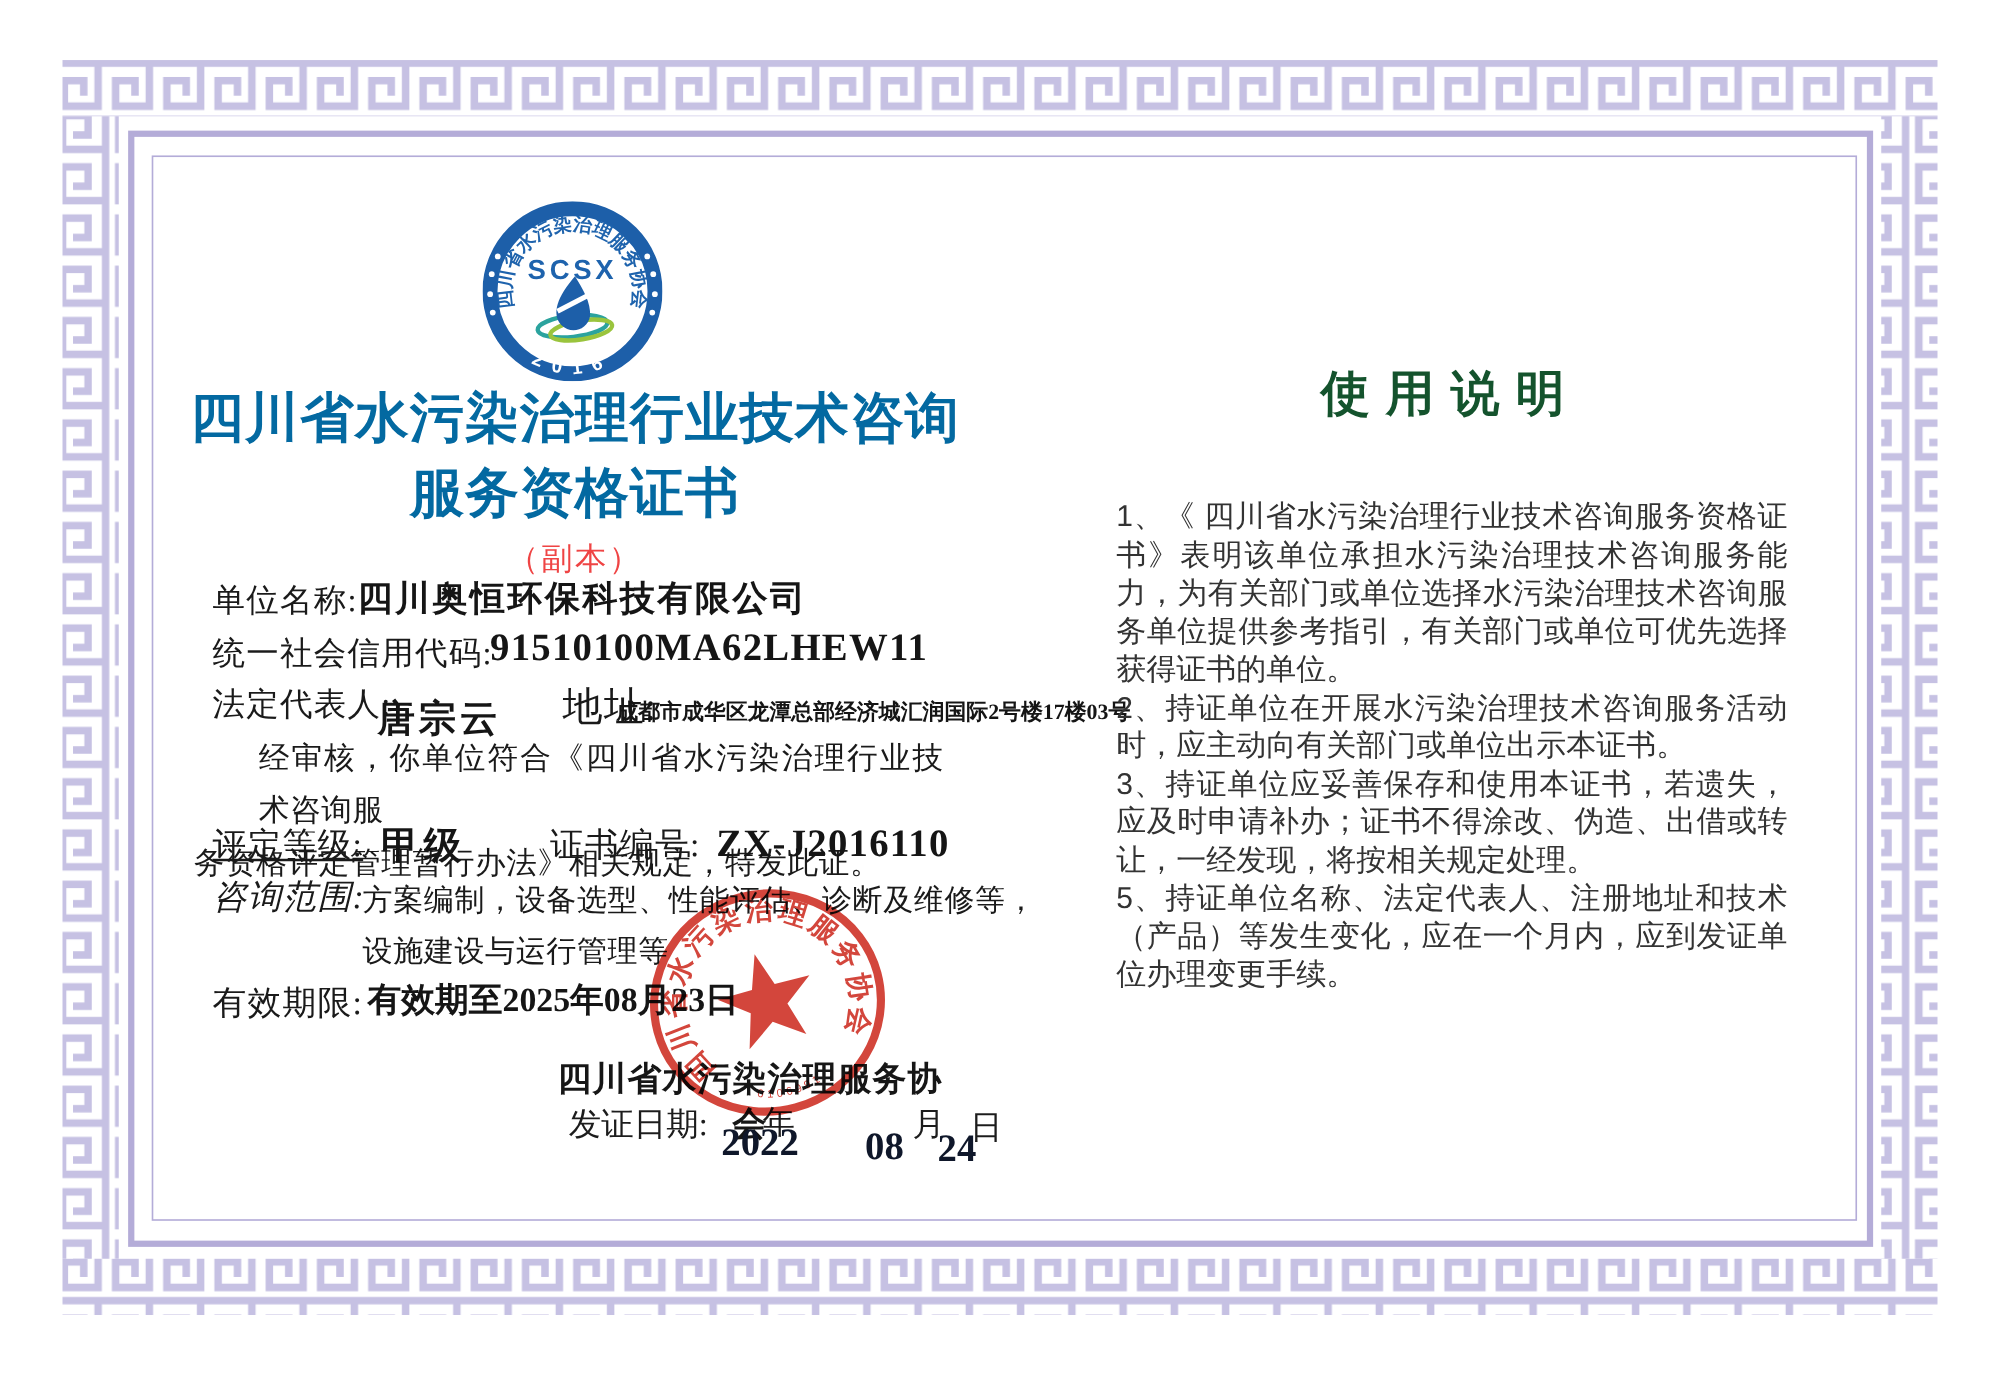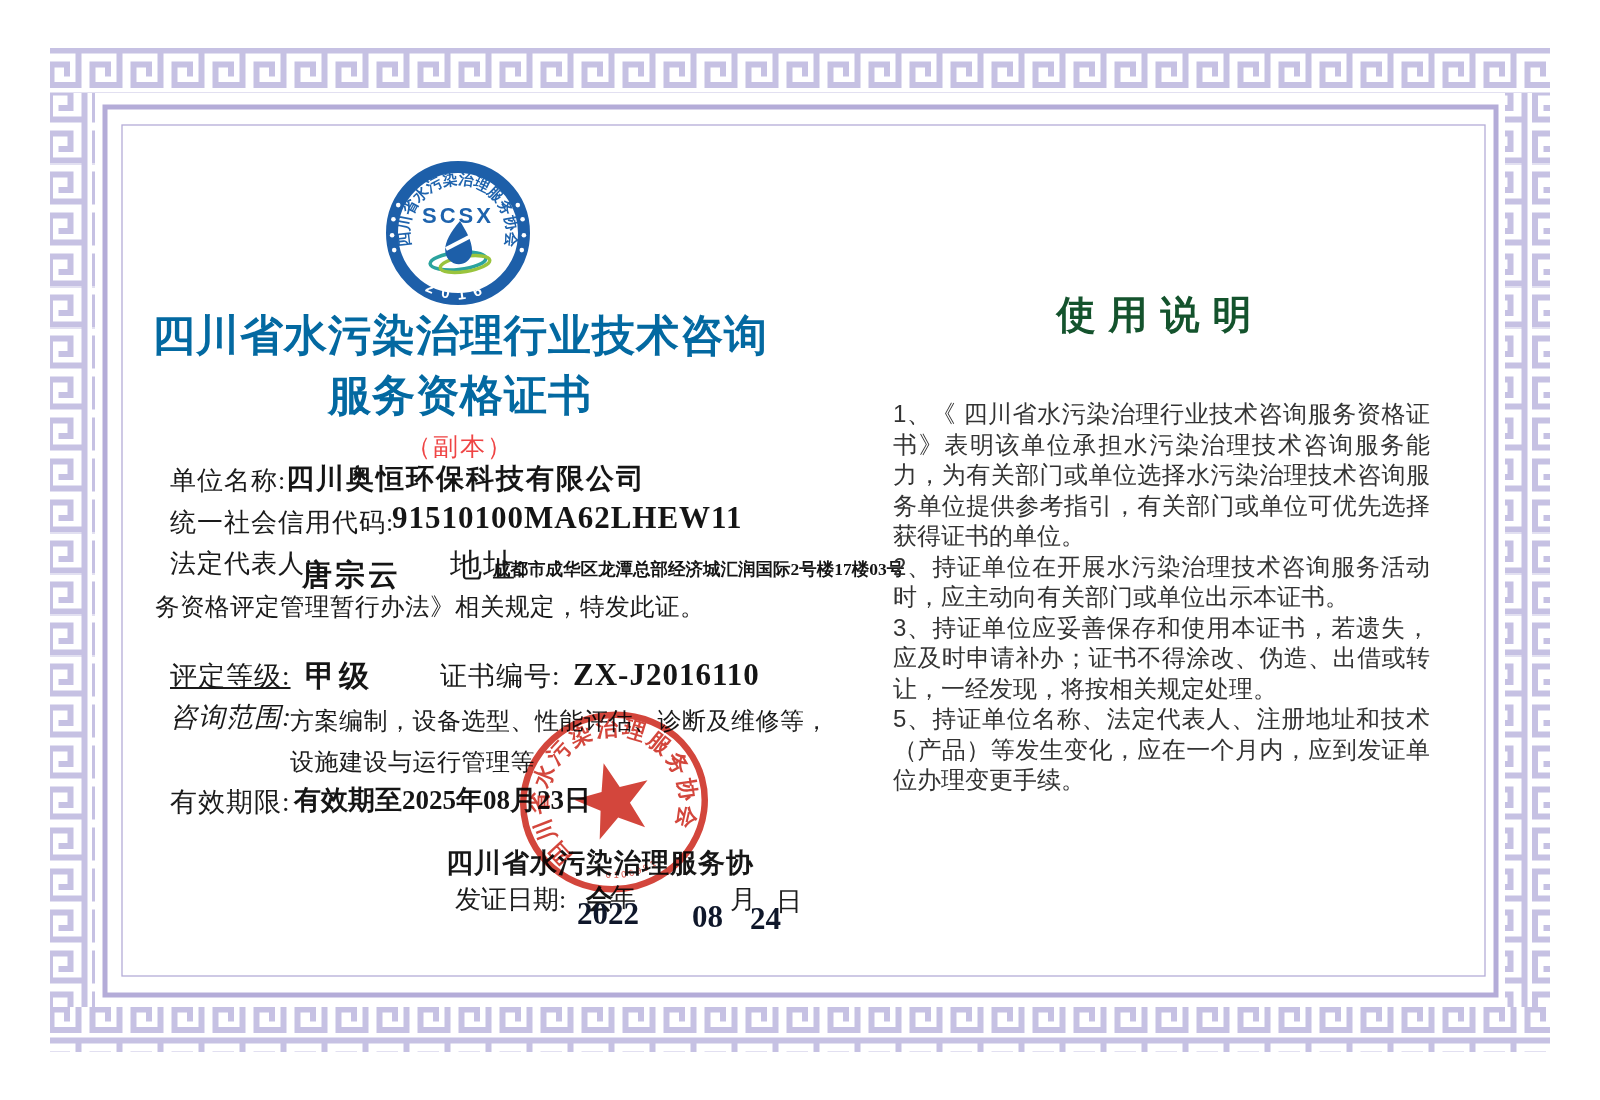--- a/index.html
+++ b/index.html
@@ -103,20 +103,21 @@
 
 <span class="abs flabel" style="left:170px;top:505px;">统一社会信用代码:</span>
 <span class="abs fvalue" style="left:392px;top:500px;font-size:31px;letter-spacing:1px;">91510100MA62LHEW11</span>
 
 <span class="abs flabel" style="left:170px;top:546px;">法定代表人:</span>
 <span class="abs fvalue" style="left:302px;top:543px;font-size:30px;letter-spacing:3px;margin-top:12px;">唐宗云</span>
 <span class="abs flabel" style="left:450px;top:544px;font-size:32px;">地址:</span>
 <span class="abs fvalue" style="left:493px;top:557px;font-size:17.5px;font-weight:700;">成都市成华区龙潭总部经济城汇润国际2号楼17楼03号</span>
 
 <div class="abs statement" style="top:586px;">
+  <span class="ind">经审核，你单位符合《四川省水污染治理行业技术咨询服</span>
   <span>务资格评定管理暂行办法》相关规定，特发此证。</span>
 </div>
 
 <span class="abs flabel" style="left:170px;top:658px;font-size:27px;text-decoration:underline;">评定等级:</span>
 <span class="abs fvalue" style="left:305px;top:656px;font-size:30px;letter-spacing:4px;">甲级</span>
 <span class="abs flabel" style="left:440px;top:658px;font-size:27px;">证书编号:</span>
 <span class="abs fvalue" style="left:573px;top:657px;font-size:31px;letter-spacing:1px;text-align:center;">ZX-J2016110</span>
 
 <span class="abs flabel" style="left:170px;top:699px;font-size:27px;font-style:italic;">咨询范围:</span>
 <span class="abs scope-lines" style="left:290px;top:701px;">方案编制，设备选型、性能评估、诊断及维修等，</span>

